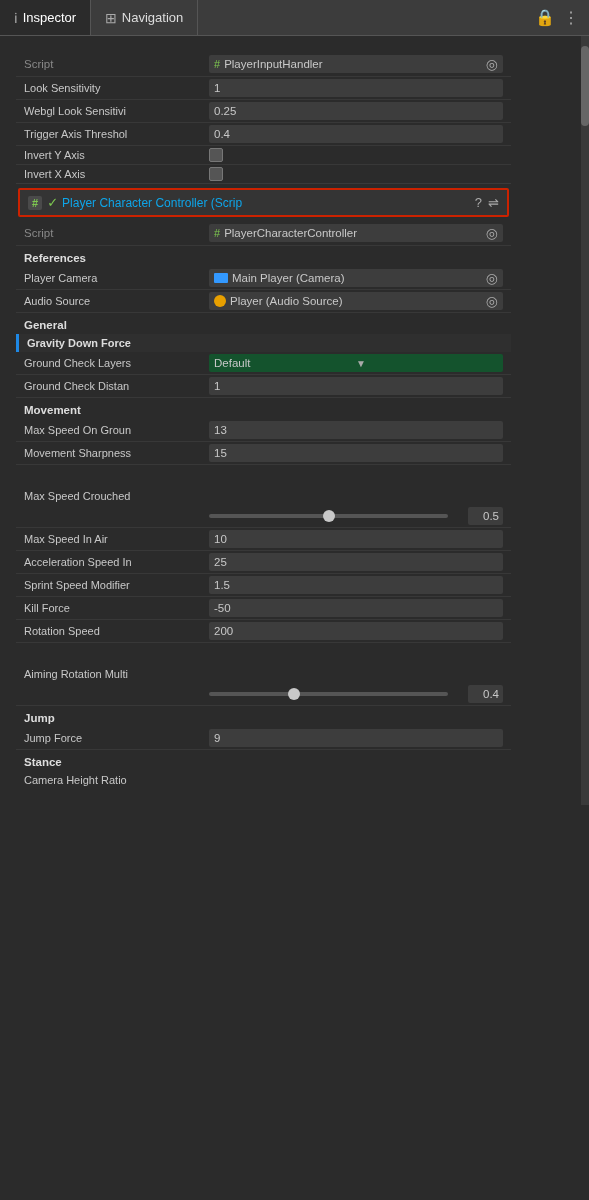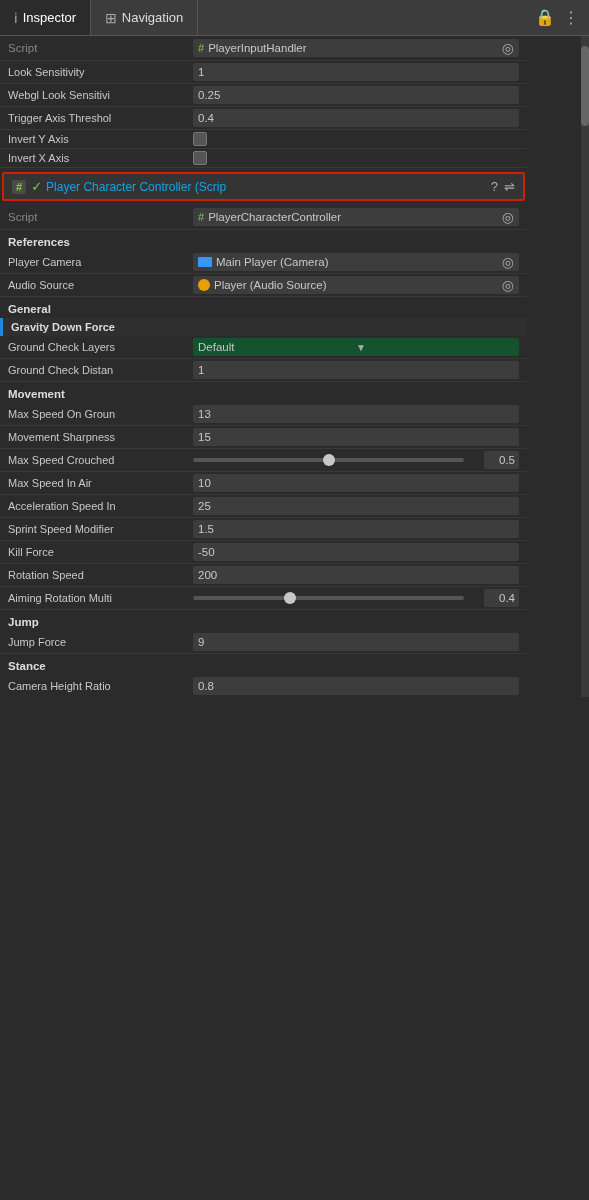--- a/index.html
+++ b/index.html
@@ -69,21 +69,21 @@
       height: 80px;
       background: #666;
       border-radius: 4px;
       position: absolute;
       top: 10px;
     }
 
     
     .inspector-content {
       width: 527px;
-      padding: 0;
+      padding: 16px;
     }
 
     
     .component {
       background: #2b2b2b;
       border-bottom: 1px solid #3a3a3a;
     }
 
     
     .row {
@@ -239,20 +239,21 @@
       color: #aaa;
       font-size: 10px;
     }
 
     
     .slider-container {
       flex: 1;
       display: flex;
       align-items: center;
       gap: 20px;
+      margin-top: 40px;
     }
     .slider {
       flex: 1;
       -webkit-appearance: none;
       appearance: none;
       height: 4px;
       background: #555;
       border-radius: 2px;
       outline: none;
     }
@@ -491,23 +492,20 @@
       <span class="label">Jump Force</span>
       <div class="value-text">
         <span>9</span>
       </div>
     </div>
 
     <div class="section-header">Stance</div>
 
     <div class="row">
       <span class="label">Camera Height Ratio</span>
-      <div class="value-text">
-        <span>0.8</span>
-      </div>
     </div>
 
   </div>
 
   <div class="scrollbar">
     <div class="scrollbar-thumb"></div>
   </div>
 </div>
 
 </body></html>

